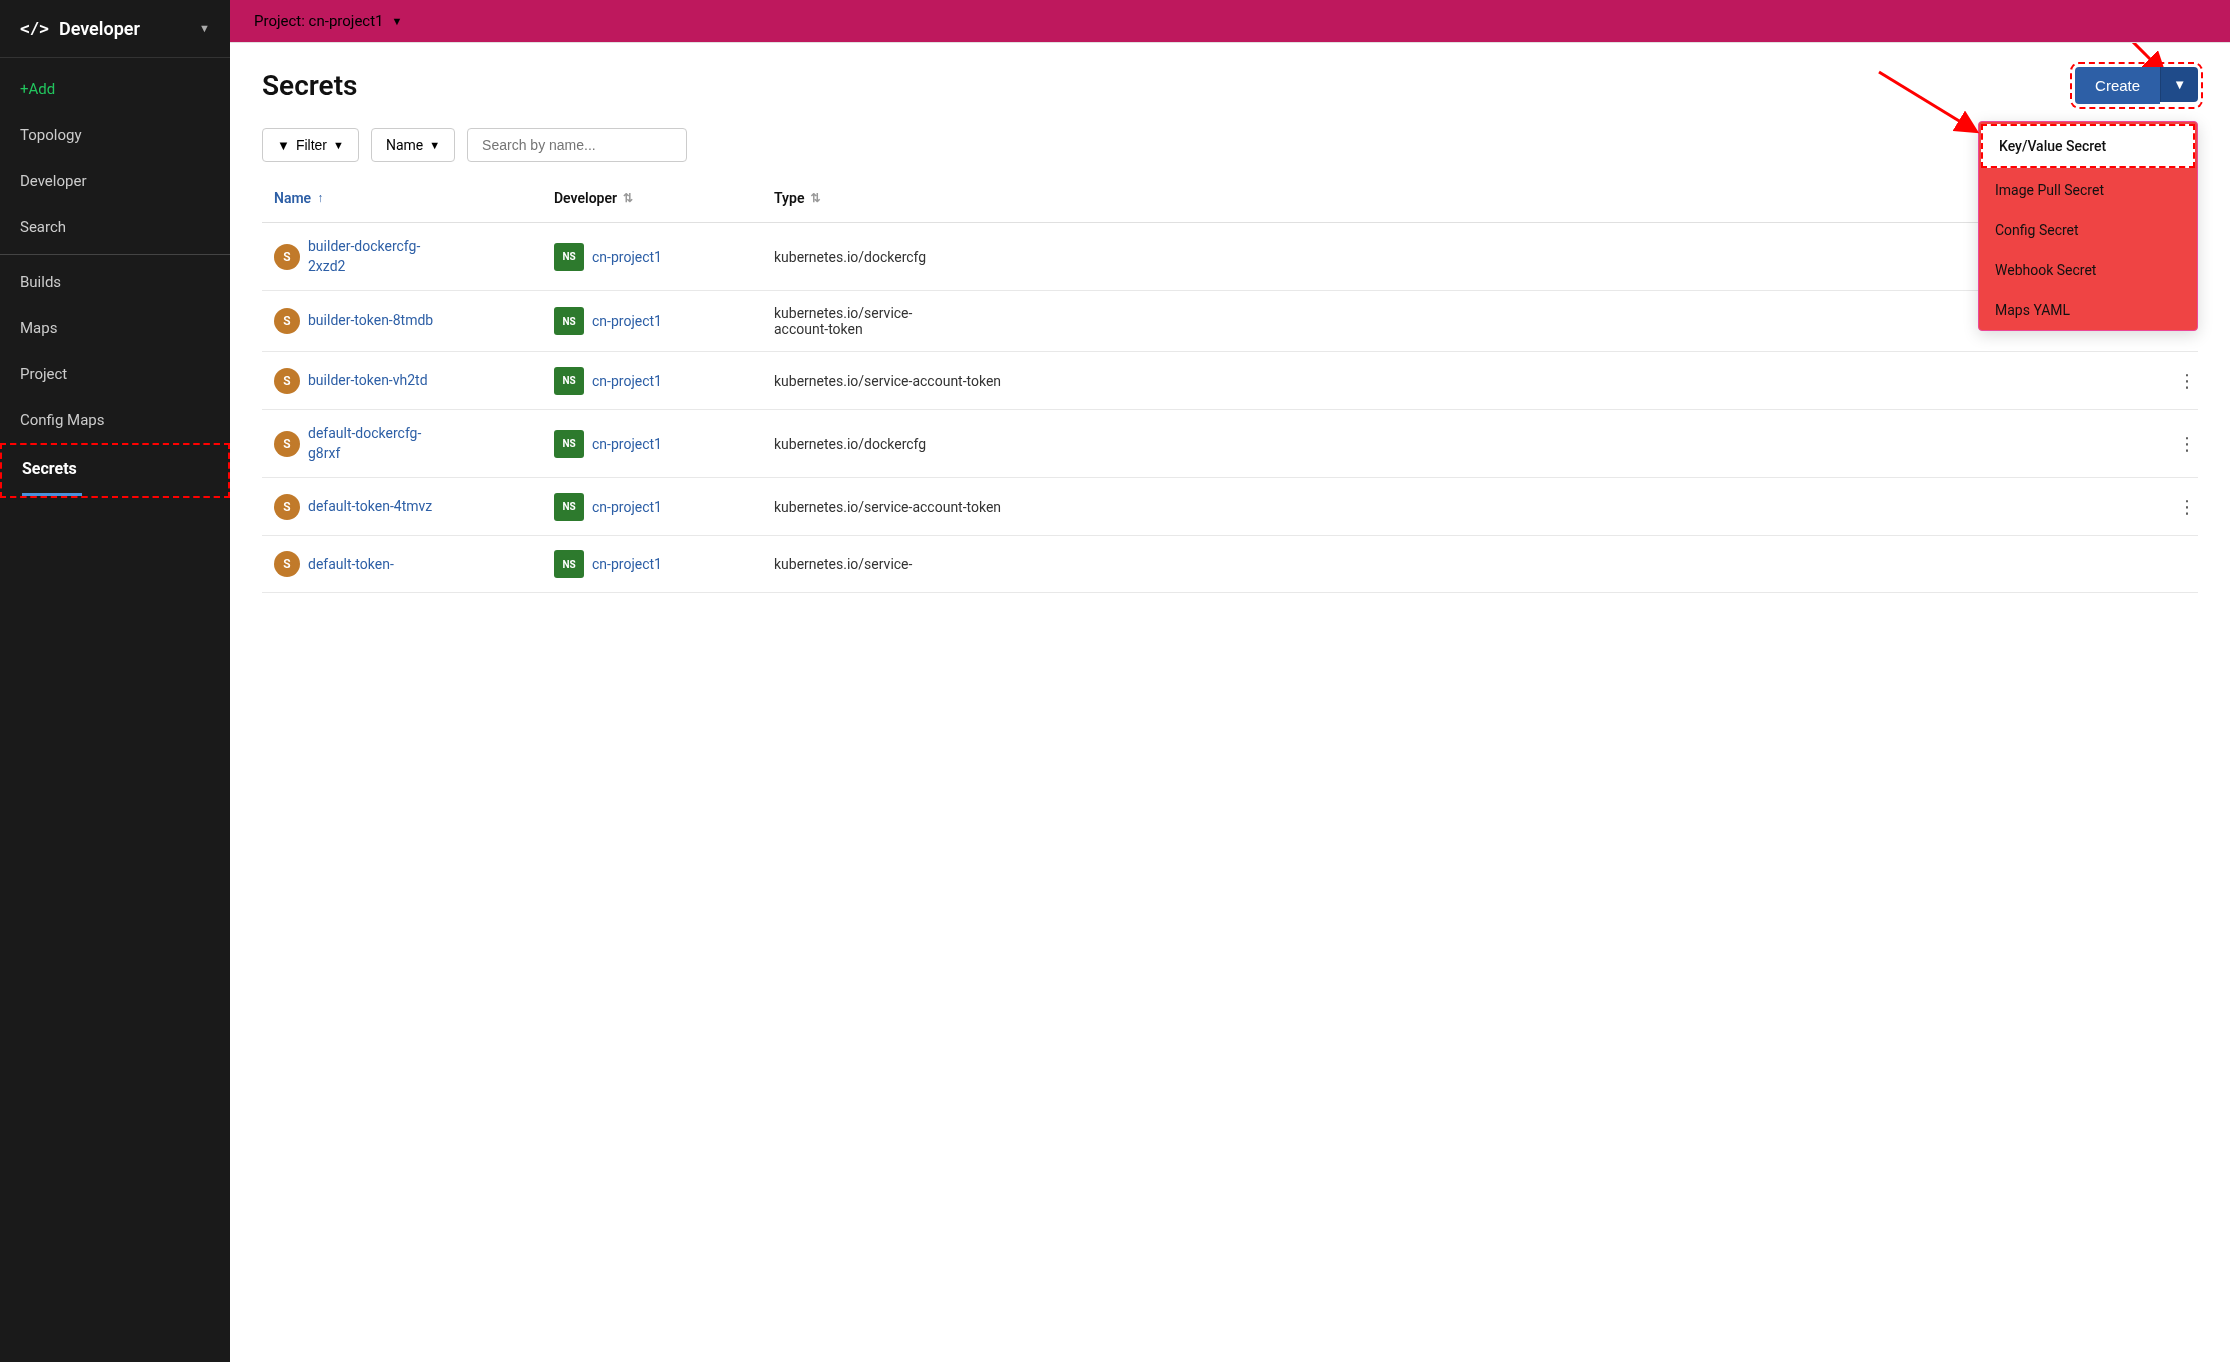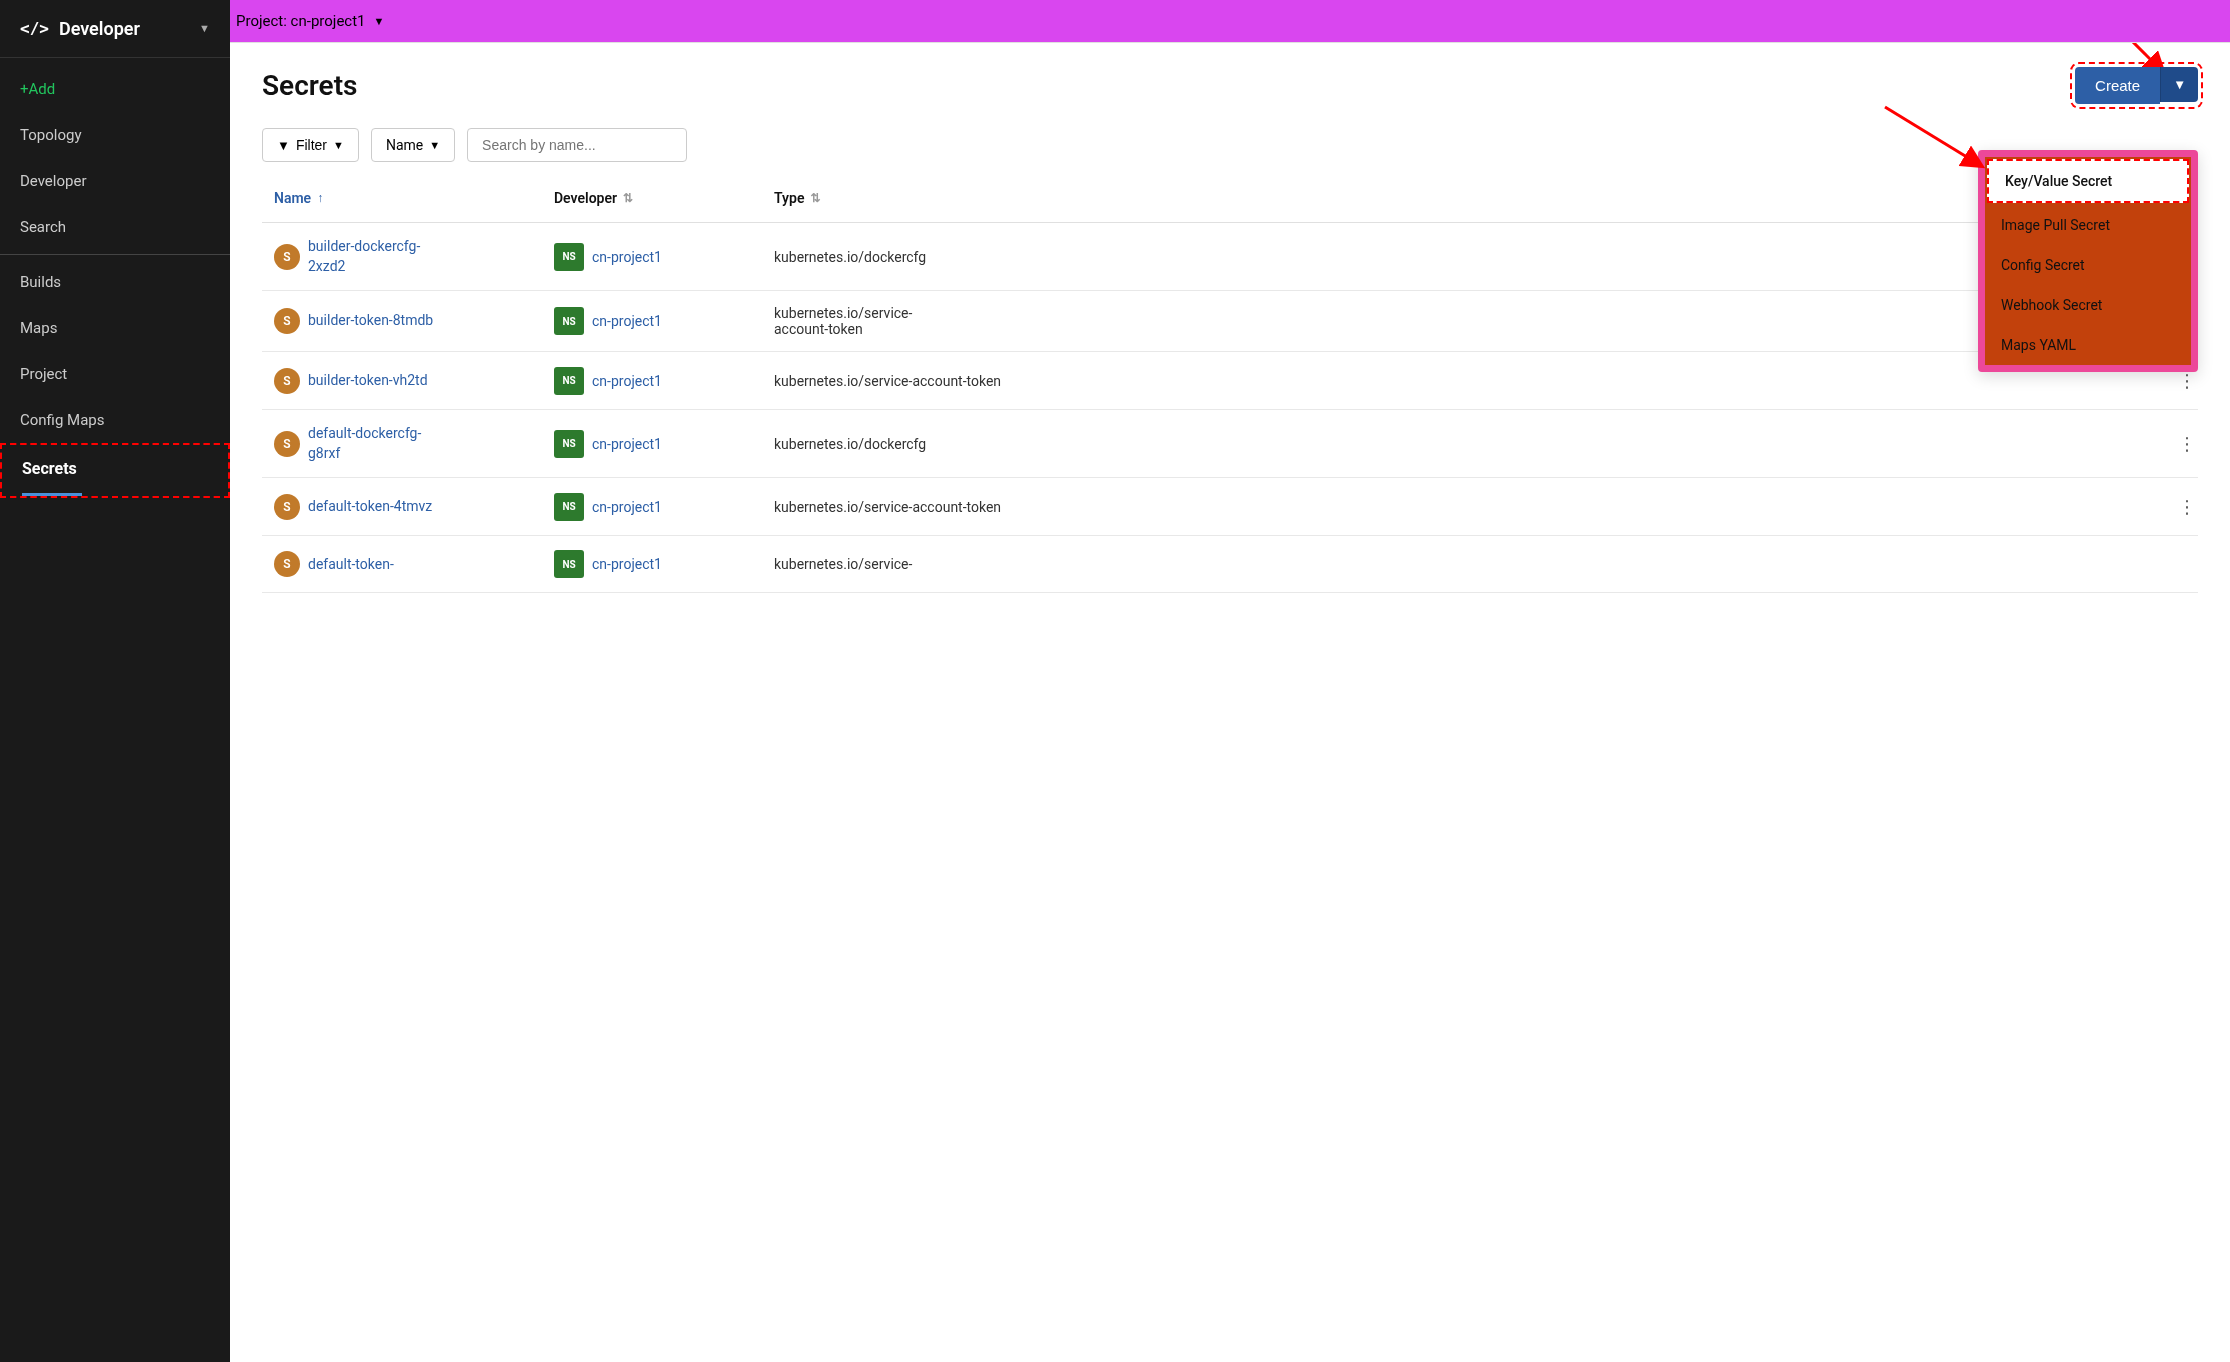--- a/index.html
+++ b/index.html
@@ -78,23 +78,23 @@
     
     .main {
       flex: 1;
       display: flex;
       flex-direction: column;
       overflow: hidden;
     }
     .topbar {
       display: flex;
       align-items: center;
-      padding: 12px 6px;
+      padding: 12px 24px;
       border-bottom: 1px solid #e0e0e0;
-      background: #d946ef;
+      background: #be185d;
     }
     .project-selector {
       display: flex;
       align-items: center;
       gap: 8px;
       font-size: 15px;
       cursor: pointer;
     }
 
     .content {
@@ -147,27 +147,26 @@
       outline: 2px dashed red;
       outline-offset: 3px;
       border-radius: 4px;
     }
 
     
     .dropdown-menu {
       position: absolute;
       top: 54px;
       right: 0;
-      background: #c2410c;
-      border: 7px solid #ec4899;
+      background: #ef4444;
+      border: 1px solid #ec4899;
       border-radius: 4px;
       box-shadow: 0 4px 16px rgba(0,0,0,0.15);
       width: 220px;
       z-index: 100;
-      margin-top: 29px;
     }
     .dropdown-item {
       padding: 12px 16px;
       font-size: 14px;
       cursor: pointer;
       color: #111;
     }
     .dropdown-item.highlighted {
       background: #fff;
       font-weight: 500;

